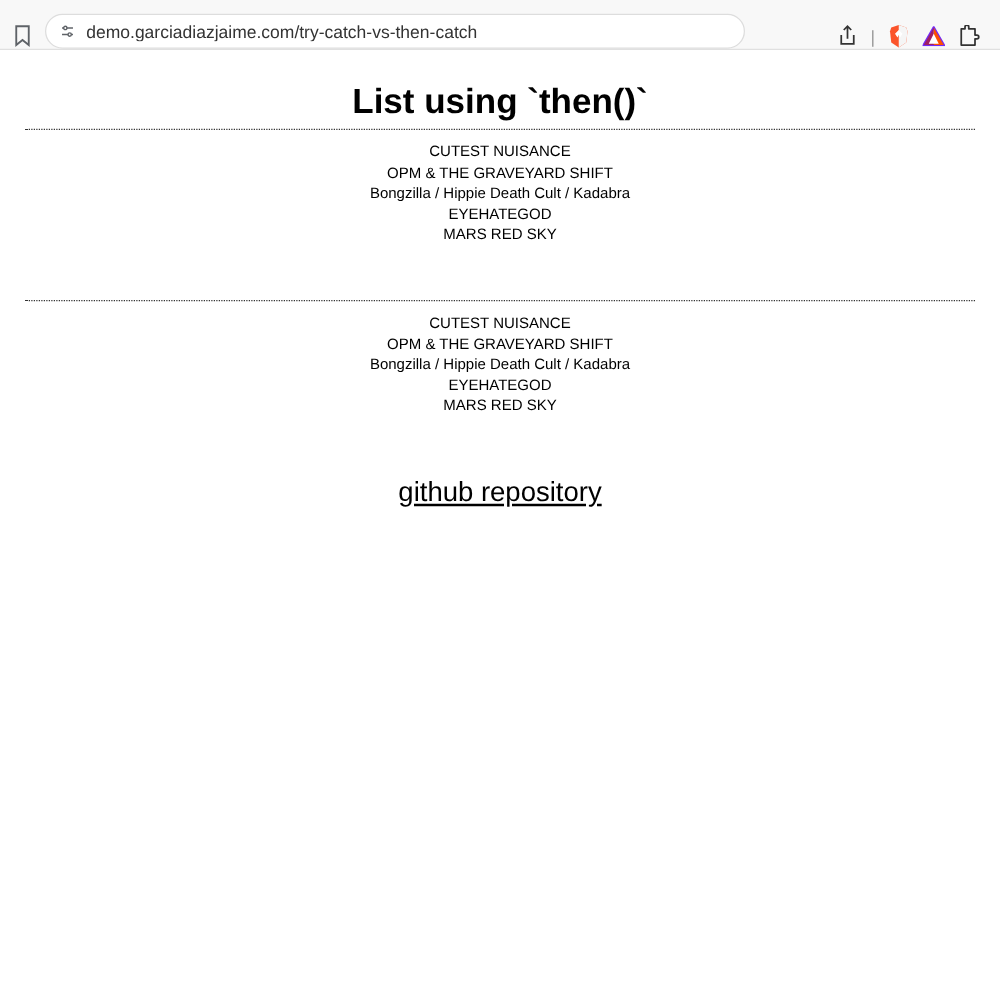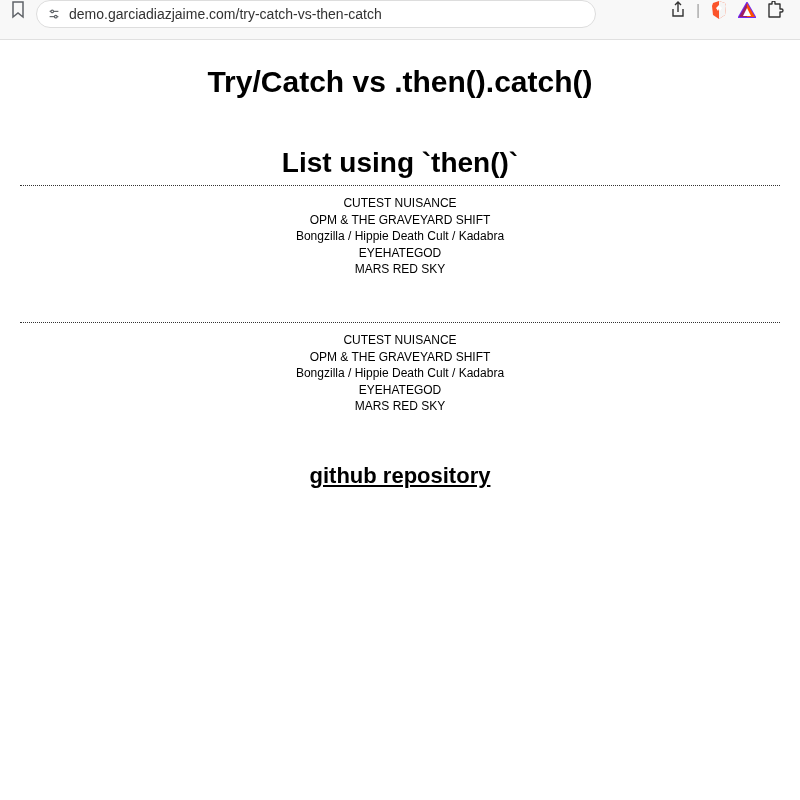--- a/index.html
+++ b/index.html
@@ -10,21 +10,21 @@
     body {
       font-family: -apple-system, BlinkMacSystemFont, "Segoe UI", Helvetica, Arial, sans-serif;
       background: #fff;
       width: 800px;
       height: 800px;
       overflow: hidden;
     }
     .toolbar {
       height: 40px;
       display: flex;
-      align-items: flex-start;
+      align-items: flex-end;
       padding: 0 8px;
       gap: 8px;
       border-bottom: 1px solid #e0e0e0;
       background: #f8f8f8;
     }
     .bookmark-icon {
       width: 20px;
       height: 20px;
       display: flex;
       align-items: center;
@@ -107,21 +107,21 @@
     .list {
       margin-bottom: 44px;
     }
     .list-item {
       font-size: 12px;
       line-height: 1.3;
       margin: 1px 0;
     }
     .github-link {
       font-size: 22px;
-      font-weight: 700;
+      font-weight: 400;
       color: #000;
       text-decoration: underline;
       display: inline-block;
       margin-top: 4px;
     }
   </style>
 </head>
 <body>
 
 <div class="toolbar">
@@ -166,21 +166,20 @@
     </span>
     <span class="puzzle-icon">
       <svg width="18" height="18" viewBox="0 0 18 18" fill="none" stroke="#333" stroke-width="1.4">
         <path d="M6 3 L6 1.5 A1.5 1.5 0 0 1 9 1.5 L9 3 L14 3 L14 8 L15.5 8 A1.5 1.5 0 0 1 15.5 11 L14 11 L14 16 L3 16 L3 3 Z" stroke-linejoin="round"></path>
       </svg>
     </span>
   </div>
 </div>
 
 <div class="content">
-  <h1 class="page-title">Try/Catch vs .then().catch()</h1>
 
   <h2 class="section-title">List using `then()`</h2>
   <hr class="divider">
   <div class="list">
     <div class="list-item">CUTEST NUISANCE</div>
     <div class="list-item">OPM &amp; THE GRAVEYARD SHIFT</div>
     <div class="list-item">Bongzilla / Hippie Death Cult / Kadabra</div>
     <div class="list-item">EYEHATEGOD</div>
     <div class="list-item">MARS RED SKY</div>
   </div>

